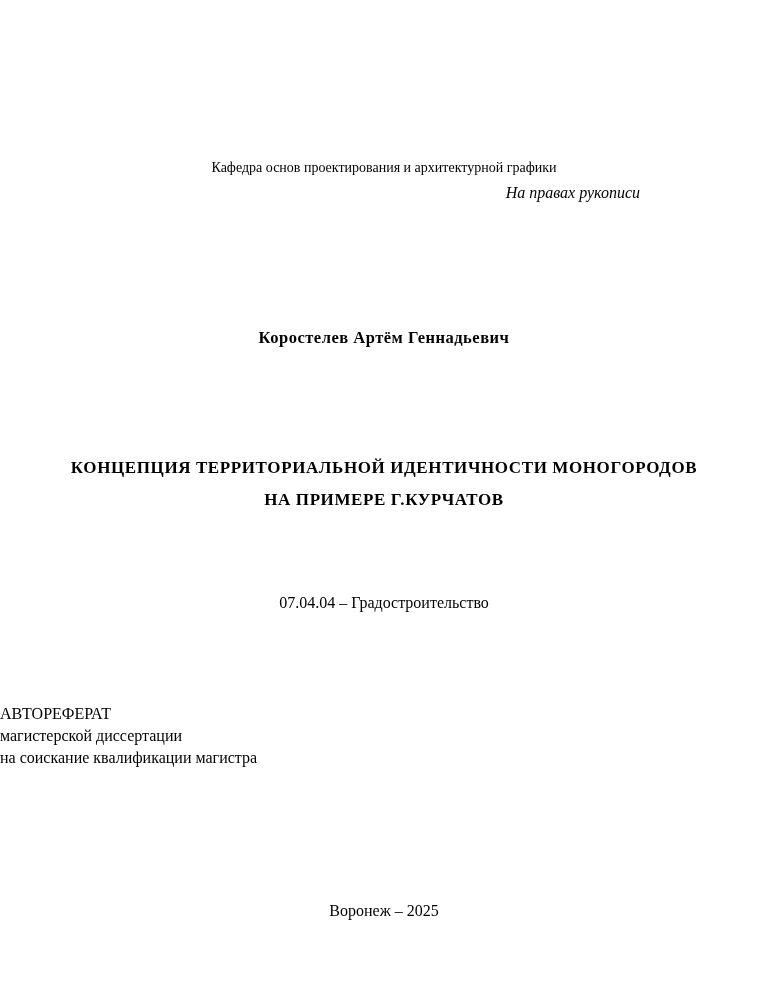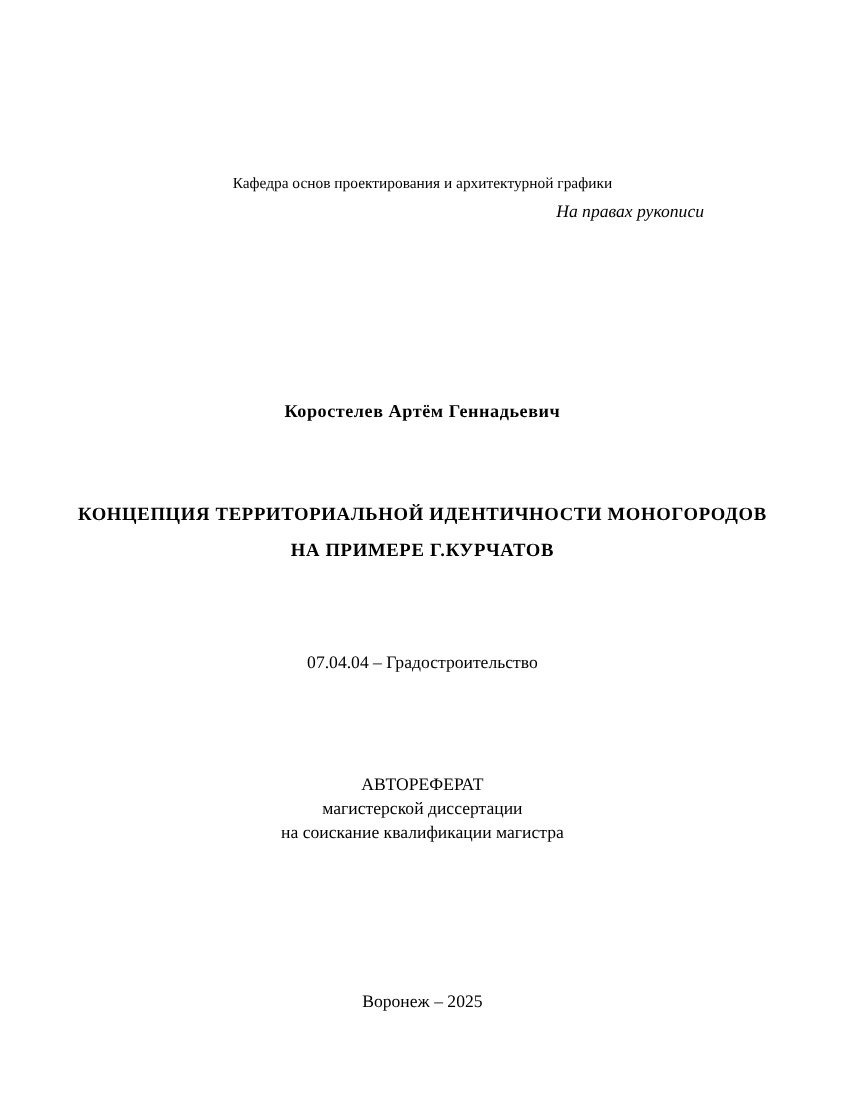--- a/index.html
+++ b/index.html
@@ -39,21 +39,21 @@
   .manuscript-note {
     top: 184px;
     left: auto;
     right: 128px;
     width: auto;
     font-size: 16px;
     font-style: italic;
     text-align: right;
   }
   .author {
-    top: 364px;
+    top: 328px;
     font-size: 16.5px;
     font-weight: bold;
     letter-spacing: 0.5px;
   }
   .title-block {
     position: absolute;
     top: 452px;
     left: 0;
     width: 100%;
     text-align: center;
@@ -67,21 +67,21 @@
   }
   .specialty {
     top: 594px;
     font-size: 16px;
   }
   .abstract-block {
     position: absolute;
     top: 703px;
     left: 0;
     width: 100%;
-    text-align: center;
+    text-align: left;
   }
   .abstract-line {
     font-size: 16px;
     line-height: 22px;
     white-space: nowrap;
   }
   .city-year {
     top: 902px;
     font-size: 16px;
   }

